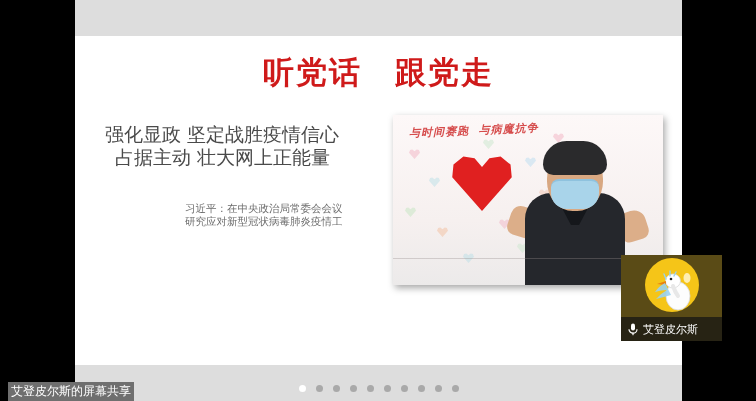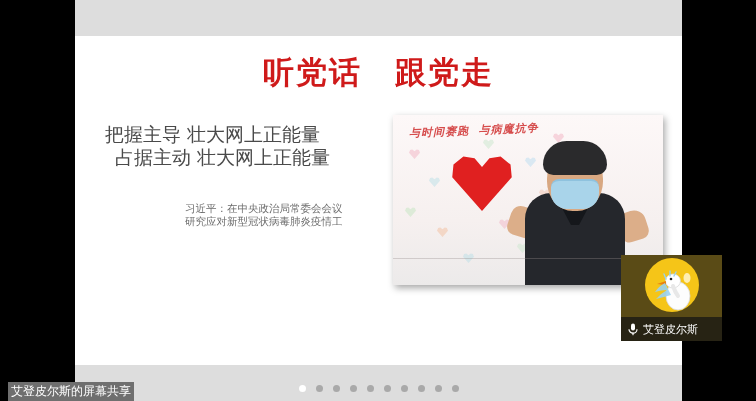--- a/index.html
+++ b/index.html
@@ -308,21 +308,21 @@
 
   <div id="share-region">
 
     <div class="band" id="band-top"></div>
 
     <div id="slide">
 
       <div id="slide-title">听党话　跟党走</div>
 
       <div id="slide-body">
-        <div class="body-line">把握主导 壮大网上正能量</div>
+        <div class="body-line">强化显政 坚定战胜疫情信心</div>
         <div class="body-line indent">占据主动 壮大网上正能量</div>
       </div>
 
       <div id="slide-attribution">
         <div class="attr-line">习近平：在中央政治局常委会会议</div>
         <div class="attr-line">研究应对新型冠状病毒肺炎疫情工</div>
       </div>
 
       <div id="slide-photo">
         <div id="photo-wall"></div>

